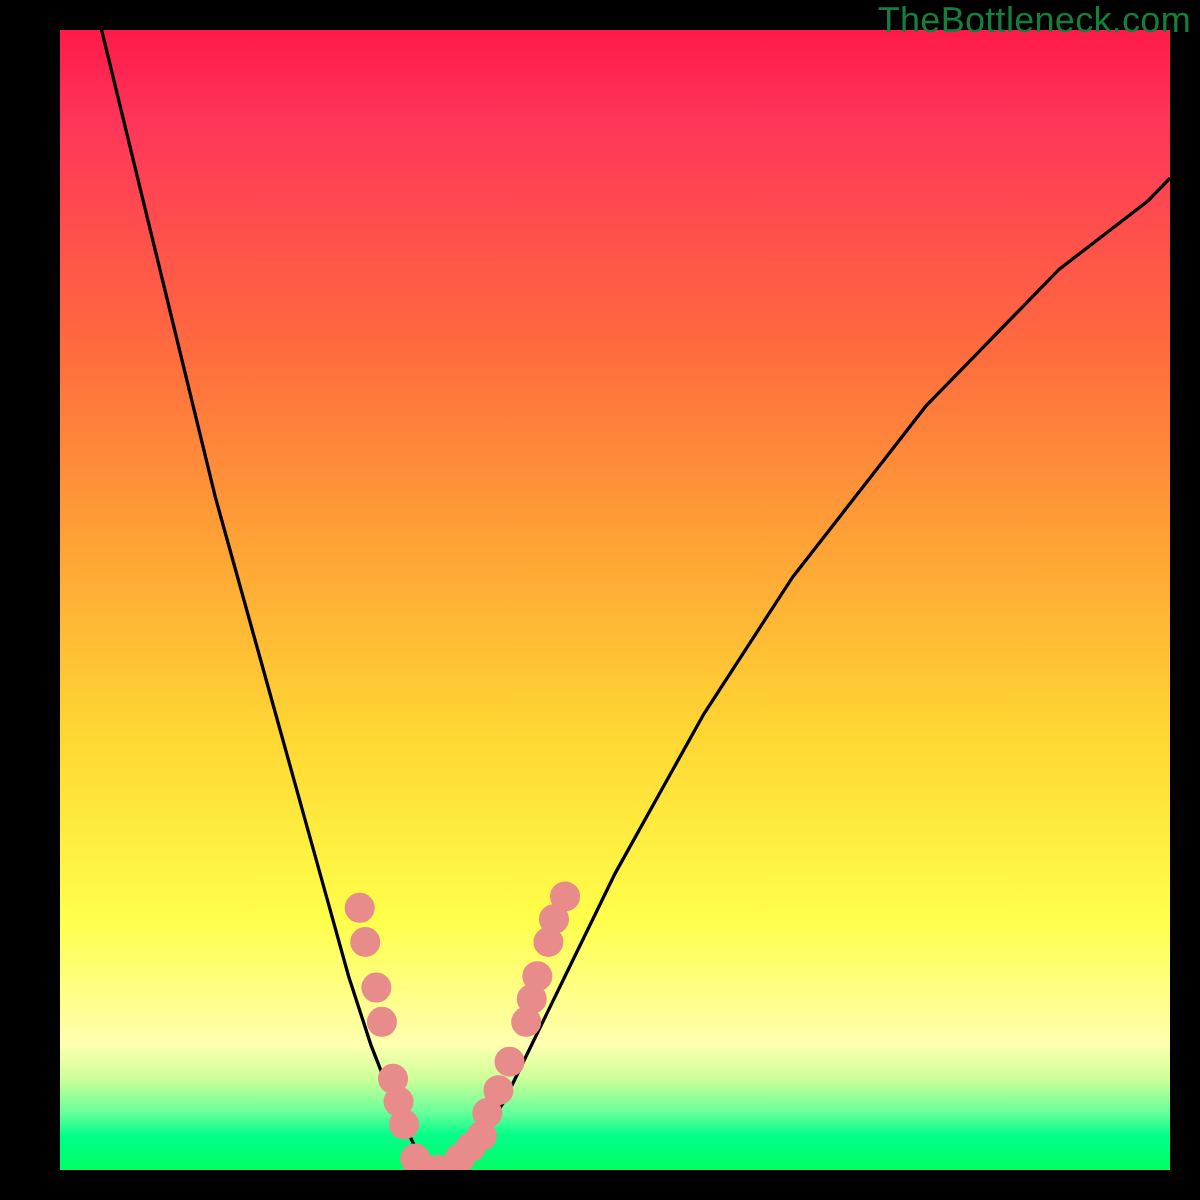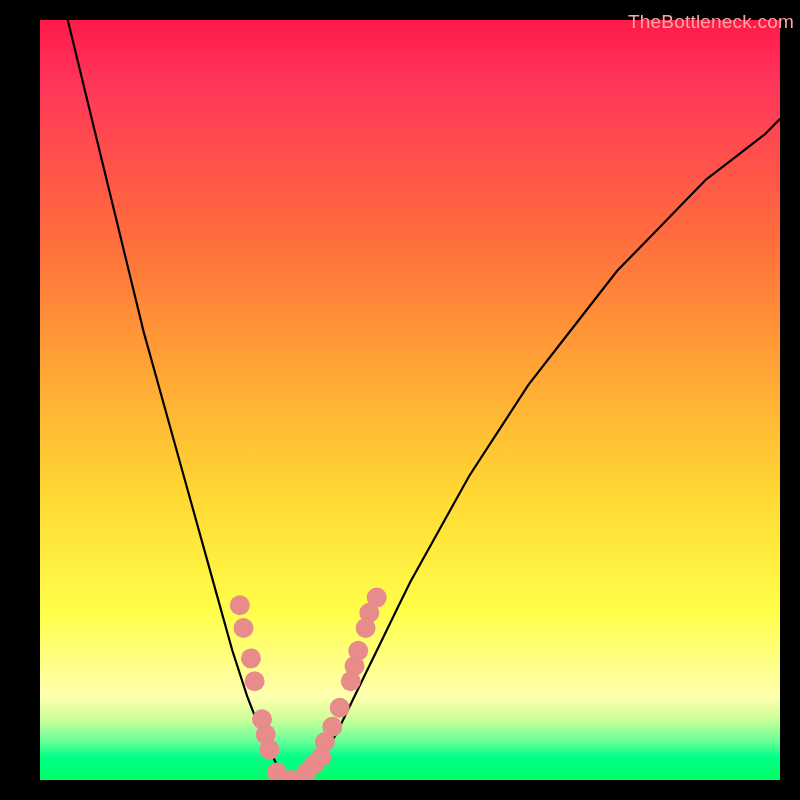--- a/index.html
+++ b/index.html
@@ -31,25 +31,25 @@
       #ffff4a 78%,
       #ffffb0 89%,
       #ccff99 92%,
       #66ff99 95%,
       #00ff88 97%,
       #00ff66 100%
     );
   }
   .watermark {
     position: absolute;
-    top: 11px;
+    top: 0px;
     right: 6px;
     font-family: Arial, Helvetica, sans-serif;
-    font-size: 19px;
-    color: #fca5a5;
+    font-size: 24px;
+    color: #15803d;
     letter-spacing: 0.2px;
     user-select: none;
   }
   svg.curve {
     position: absolute;
     left: 0;
     top: 0;
     width: 740px;
     height: 760px;
   }

